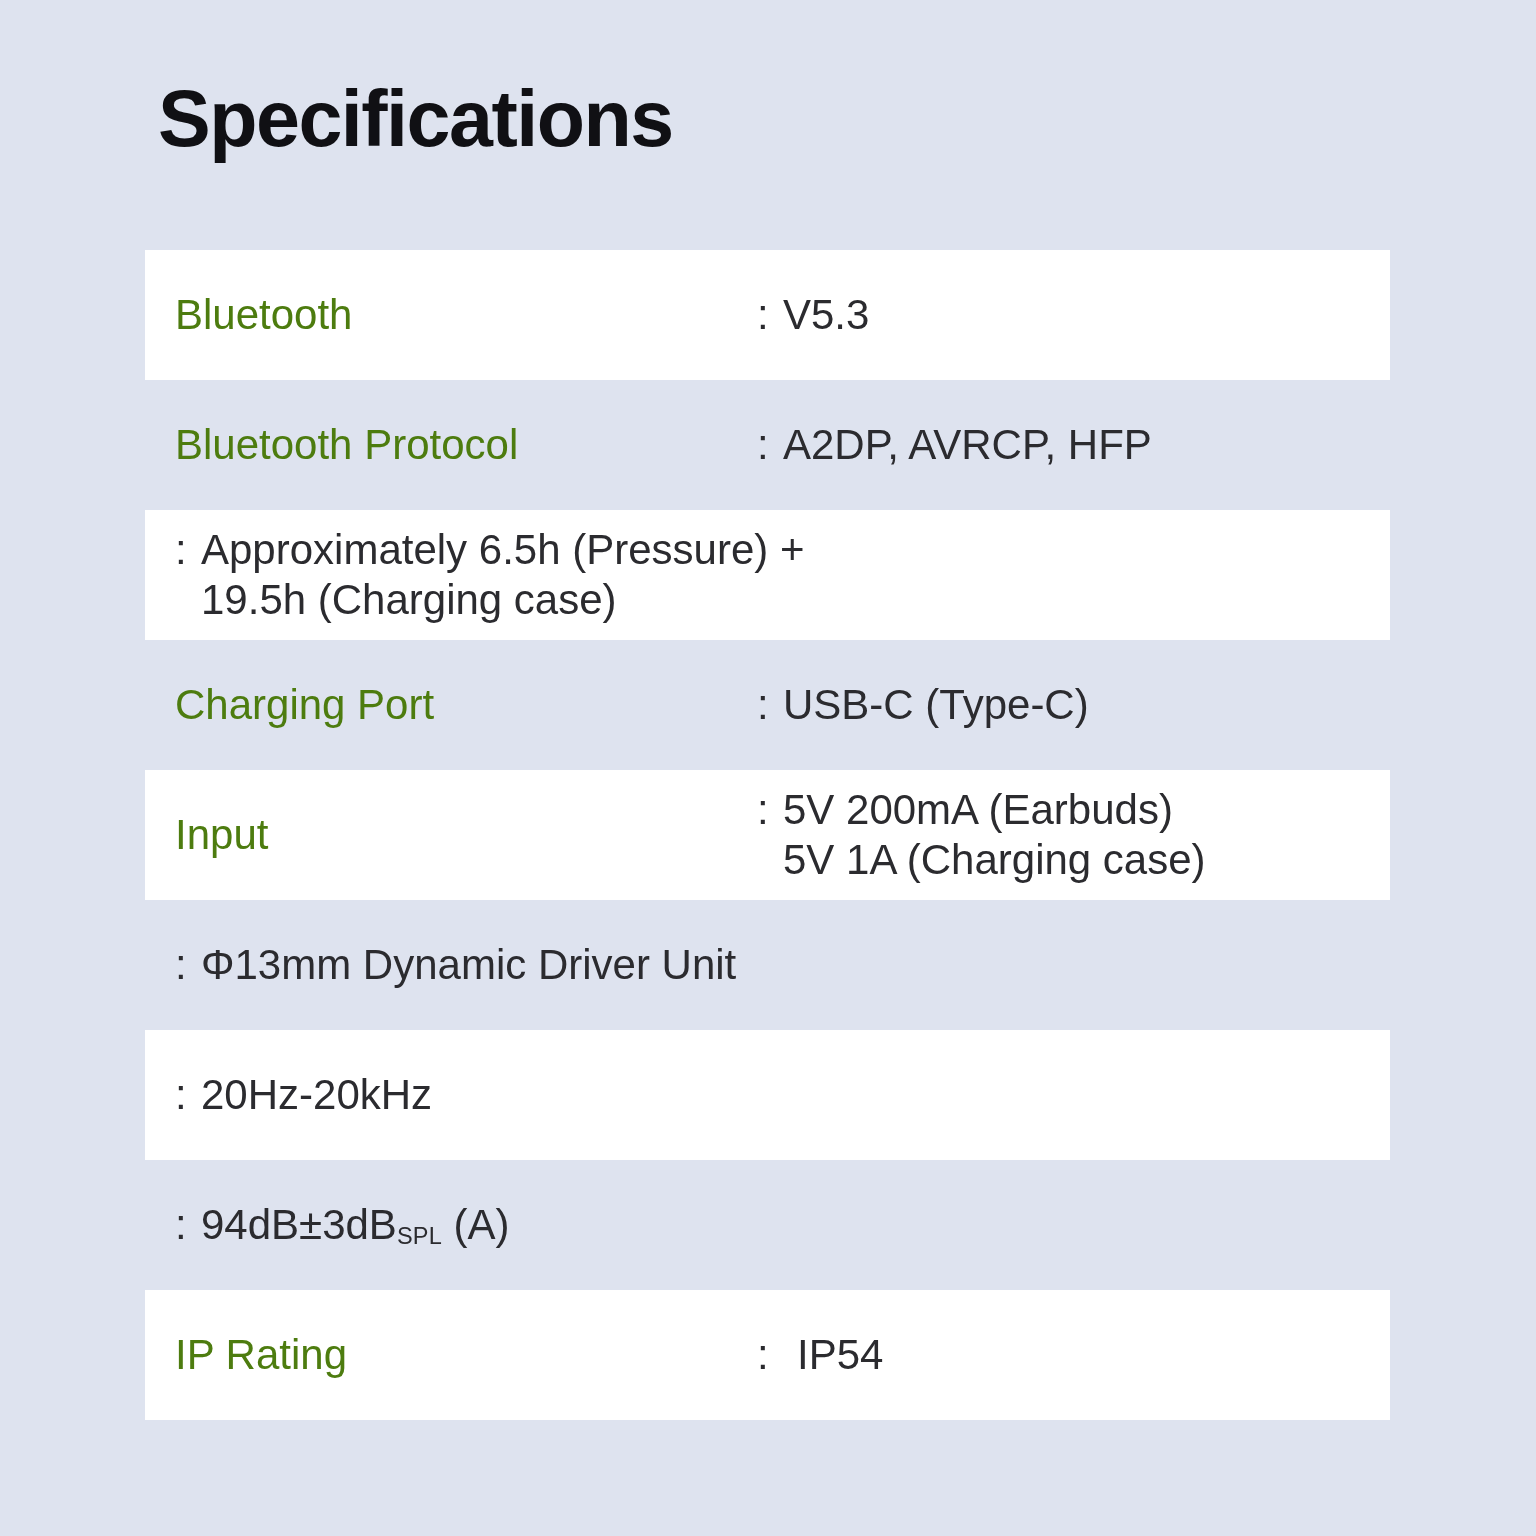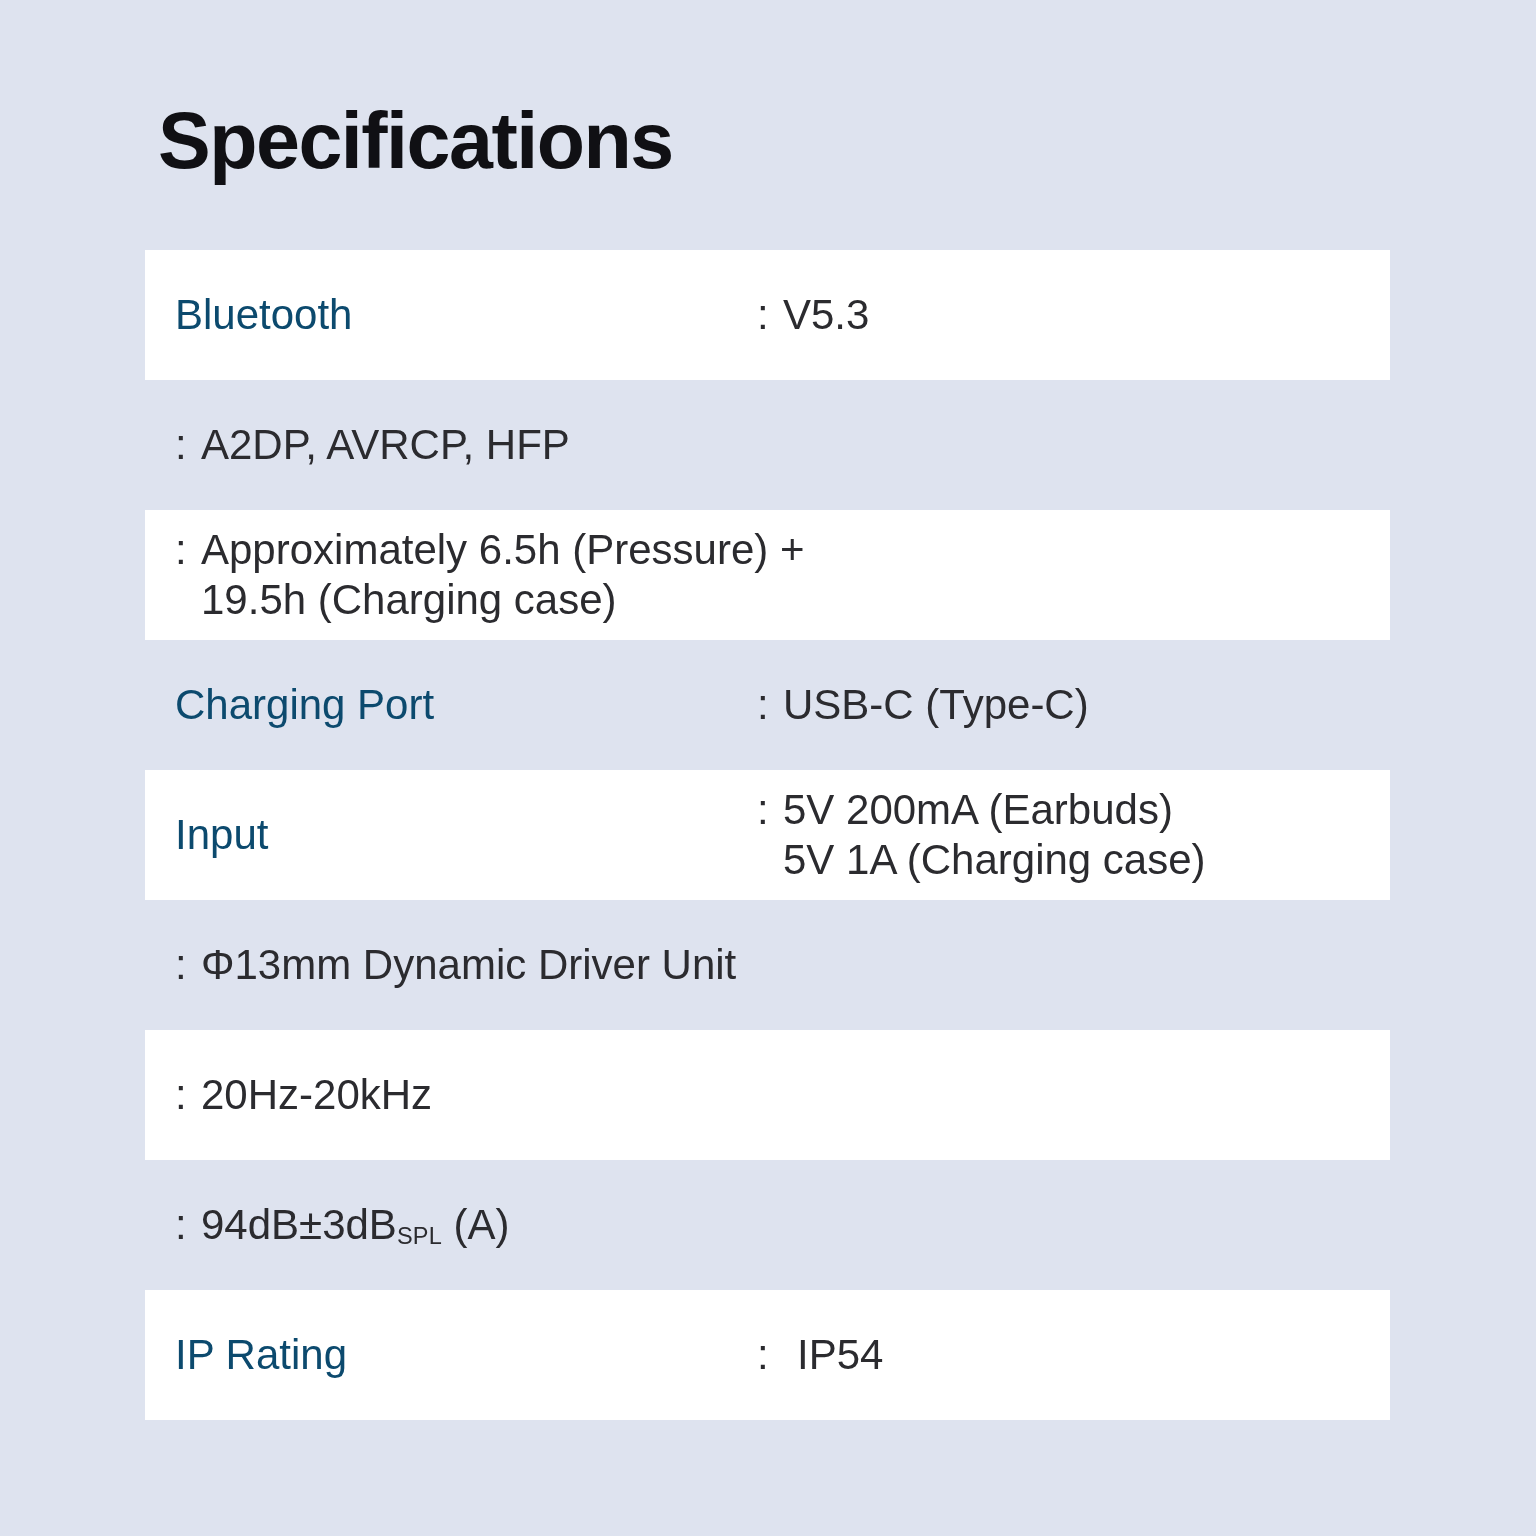--- a/index.html
+++ b/index.html
@@ -25,21 +25,20 @@
   .page-title {
     position: absolute;
     left: 158px;
     top: 78px;
     font-size: 79px;
     font-weight: 800;
     letter-spacing: -1.5px;
     color: #101014;
     line-height: 1.05;
     white-space: nowrap;
-    margin-top: 22px;
   }
 
   
   .spec-table {
     position: absolute;
     left: 145px;
     top: 250px;
     width: 1245px;
   }
 
@@ -55,21 +54,21 @@
   }
   .spec-row.striped {
     background: #ffffff;
   }
 
   .spec-label {
     width: 582px;
     flex: 0 0 582px;
     font-size: 42px;
     font-weight: 400;
-    color: #0c4a6e;
+    color: #4d7c0f;
     line-height: 1.15;
     white-space: nowrap;
   }
 
   .spec-value-wrap {
     flex: 1 1 auto;
     display: flex;
     align-items: flex-start;
     font-size: 42px;
     font-weight: 400;
@@ -111,20 +110,21 @@
   <div class="spec-table">
 
   <div class="spec-row striped">
         <div class="spec-label">Bluetooth</div>
         <div class="spec-value-wrap">
           <span class="spec-colon">:</span>
           <span class="spec-value">V5.3</span>
         </div>
       </div>
       <div class="spec-row">
+        <div class="spec-label">Bluetooth Protocol</div>
         <div class="spec-value-wrap">
           <span class="spec-colon">:</span>
           <span class="spec-value">A2DP, AVRCP, HFP</span>
         </div>
       </div>
       <div class="spec-row striped">
         <div class="spec-value-wrap">
           <span class="spec-colon">:</span>
           <span class="spec-value">Approximately 6.5h (Pressure) +
 19.5h (Charging case)</span>

